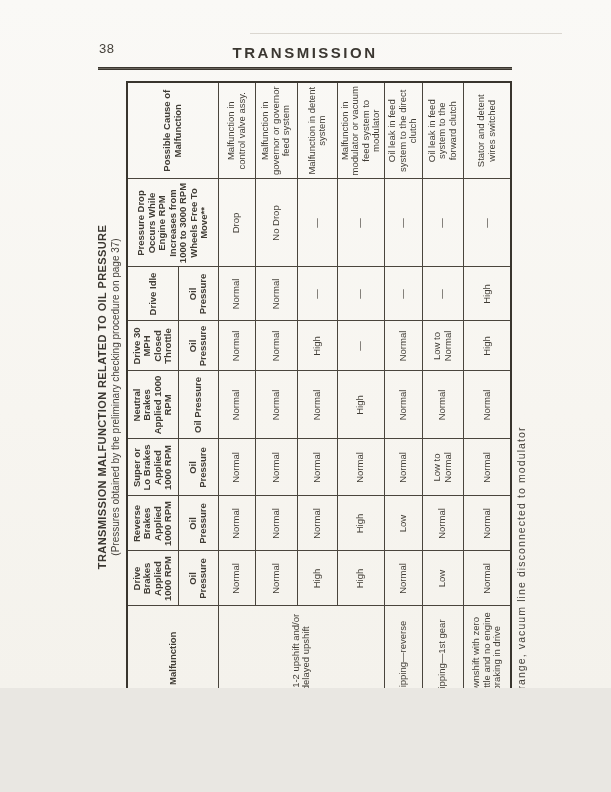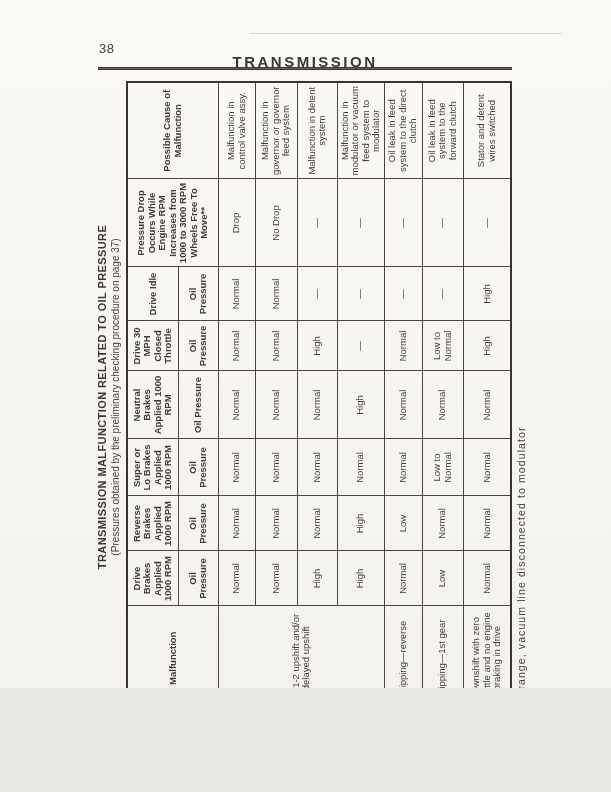--- a/index.html
+++ b/index.html
@@ -11,21 +11,21 @@
     overflow:hidden;
     font-family:"Liberation Sans", sans-serif;
     color:#3e3a34;
   }
   
   .page-num{
     position:absolute;left:99px;top:41px;
     font-size:13px;letter-spacing:.5px;color:#45413b;
   }
   .head-title{
-    position:absolute;left:98px;top:33px;width:414px;
+    position:absolute;left:98px;top:24px;width:414px;
     text-align:center;font-size:15px;font-weight:bold;
     letter-spacing:2.5px;color:#3b3731;margin-top:20px;
   }
   .head-rule{
     position:absolute;left:98px;top:67px;width:414px;height:3px;
     background:linear-gradient(180deg,#3a362f 0%,#3a362f 38%,#6a655c 50%,#3a362f 62%,#3a362f 100%);
   }
   .scan-line{
     position:absolute;left:250px;top:33px;width:312px;height:1px;
     background:#dbd7d0;

